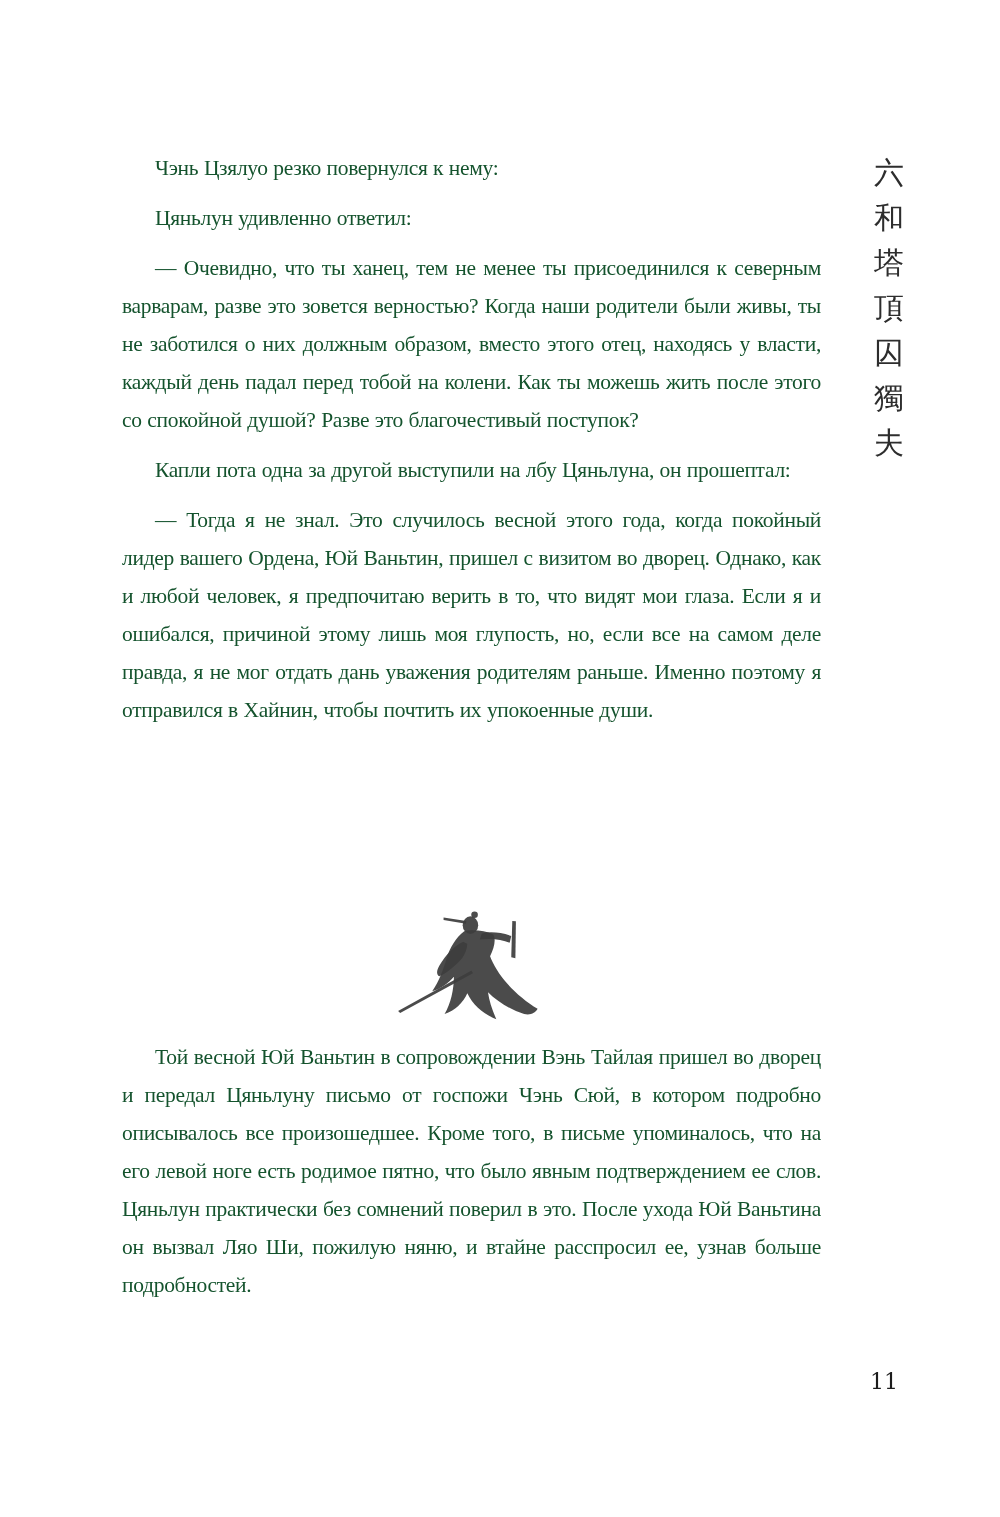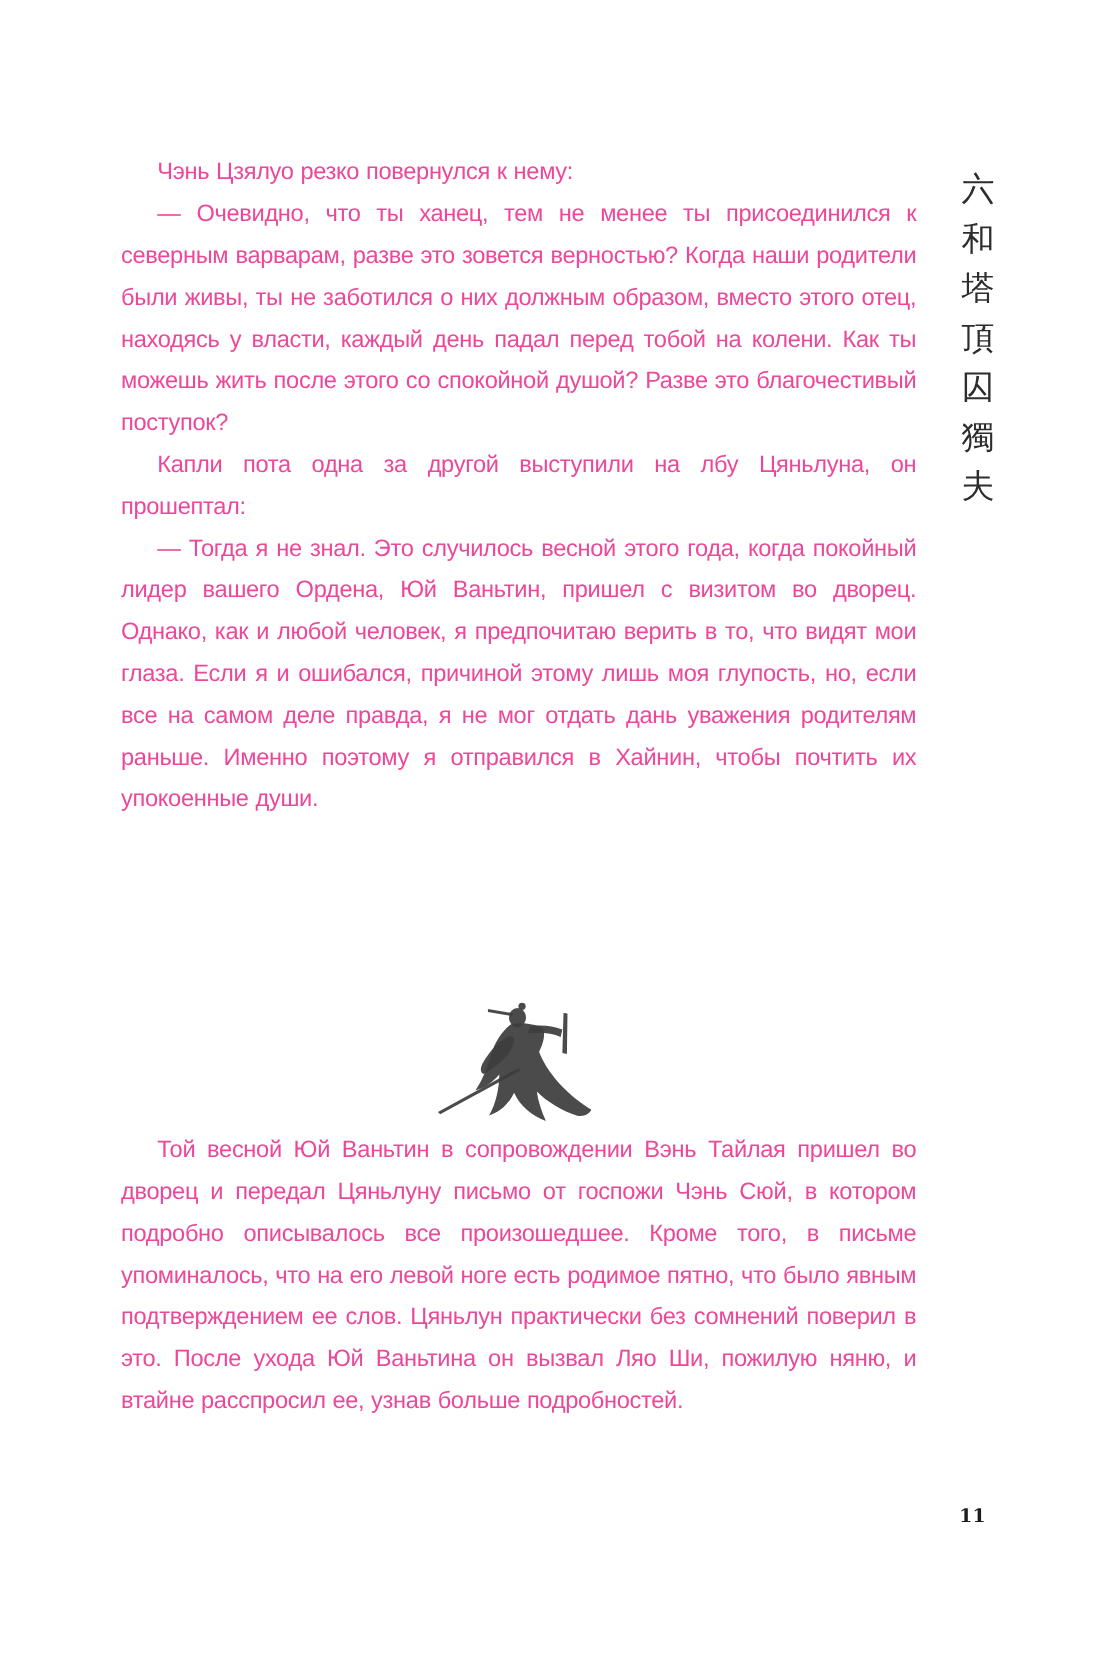--- a/index.html
+++ b/index.html
@@ -15,26 +15,27 @@
   .text-col {
     position: absolute;
     left: 110px;
     width: 723px;
   }
   .text-col.before { top: 137px; }
   .text-col.after  { top: 1026px; }
   p.para {
     font-size: 21.5px;
     line-height: 38px;
-    color: #ec4899;
+    color: #14532d;
     text-align: justify;
     text-indent: 33px;
     letter-spacing: -0.3px;
     word-spacing: 0.5px;
-    margin: 0;
+    margin: 12px;
+    font-family: Liberation Serif, serif;
   }
   .illustration-wrap {
     position: absolute;
     left: 395px;
     top: 910px;
     width: 155px;
     height: 115px;
   }
   .cjk-col {
     position: absolute;
@@ -50,32 +51,32 @@
     line-height: 45px;
     color: #2d2d2d;
   }
   .page-num {
     position: absolute;
     left: 860px;
     top: 1369px;
     width: 48px;
     text-align: center;
     font-family: "DejaVu Serif", serif;
-    font-size: 17px;
+    font-size: 22px;
     color: #1c1c1c;
-    font-weight: bold;
   }
 </style>
 </head>
 <body>
 
 <div class="page">
 
   <div class="text-col before">
       <p class="para">Чэнь Цзялуо резко повернулся к нему:</p>
+      <p class="para">Цяньлун удивленно ответил:</p>
       <p class="para">— Очевидно, что ты ханец, тем не менее ты присоединился к северным варварам, разве это зовется верностью? Когда наши родители были живы, ты не заботился о них должным образом, вместо этого отец, находясь у власти, каждый день падал перед тобой на колени. Как ты можешь жить после этого со спокойной душой? Разве это благочестивый поступок?</p>
       <p class="para">Капли пота одна за другой выступили на лбу Цяньлуна, он прошептал:</p>
       <p class="para">— Тогда я не знал. Это случилось весной этого года, когда покойный лидер вашего Ордена, Юй Ваньтин, пришел с визитом во дворец. Однако, как и любой человек, я предпочитаю верить в то, что видят мои глаза. Если я и ошибался, причиной этому лишь моя глупость, но, если все на самом деле правда, я не мог отдать дань уважения родителям раньше. Именно поэтому я отправился в Хайнин, чтобы почтить их упокоенные души.</p>
     </div>
 
   <div class="illustration-wrap">
     <svg viewBox="0 0 150 110" width="155" height="115">
       <g fill="#3d3d3d" fill-opacity="0.93" stroke="none">
 
         <path d="M3,97 L74,58 L75.5,60.5 L5,99 Z"></path>

